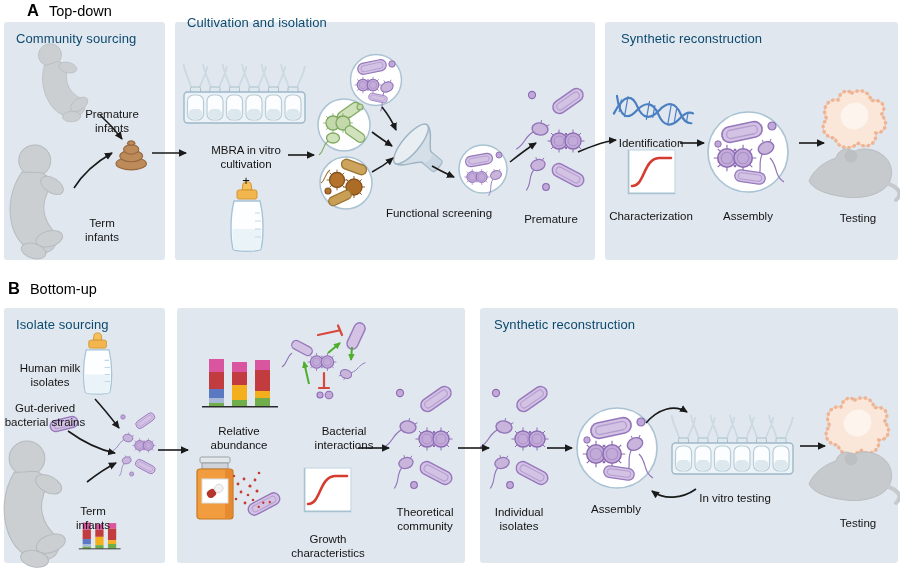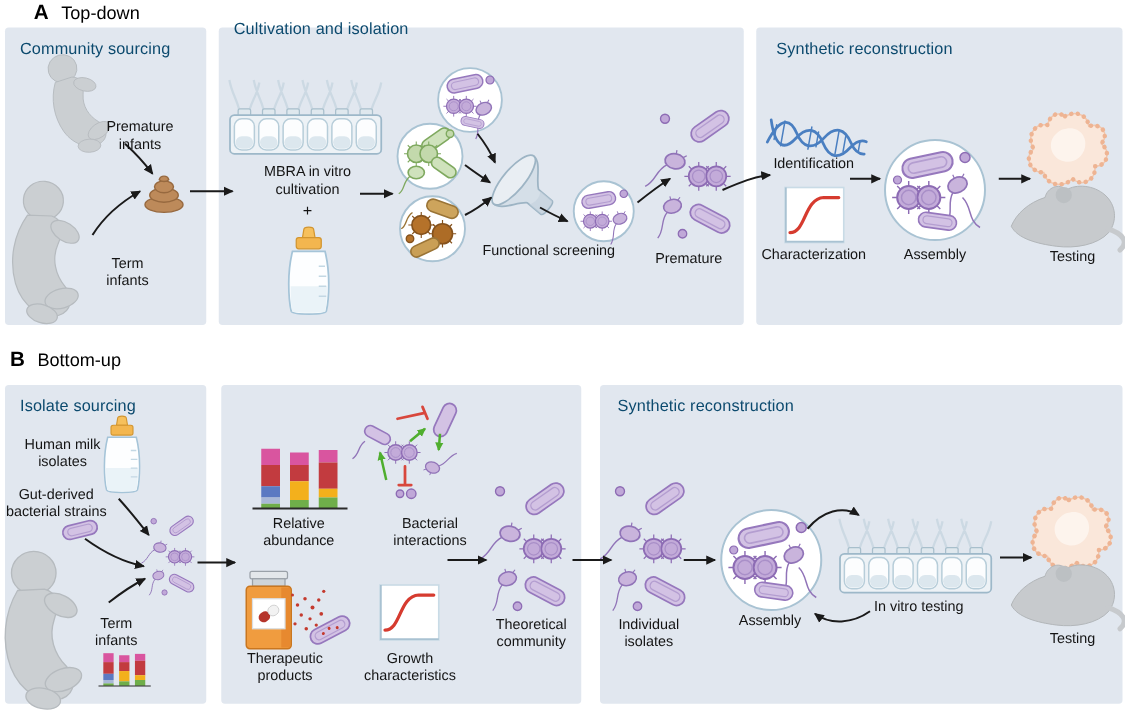--- a/index.html
+++ b/index.html
@@ -3,21 +3,21 @@
 <meta charset="utf-8">
 <style>
   html,body{margin:0;padding:0;background:#fff;}
   .fig{position:relative;width:900px;height:573px;background:#fff;overflow:hidden;
        font-family:"Liberation Sans",sans-serif;}
   .panel{position:absolute;background:#e1e7ef;border-radius:3px;}
   .ptitle{position:absolute;color:#0c4a6e;font-size:13px;letter-spacing:.1px;}
   .seclbl{position:absolute;font-size:14.5px;color:#000;}
   .seclbl b{font-size:16.5px;margin-right:10px;}
   .lbl{position:absolute;font-size:11.5px;color:#141414;text-align:center;
-       white-space:pre-line;line-height:1.25;}
+       white-space:pre-line;line-height:1.25;margin-top:12px;}
   svg.art{position:absolute;left:0;top:0;pointer-events:none;}
 </style>
 </head>
 <body>
 
 <div class="fig">
 
   <div class="seclbl" style="left:8px;top:1px;margin-left:19px;">
     <b>A</b><span>Top-down</span>
   </div>
@@ -388,22 +388,20 @@
   <div class="lbl" style="left:10px;top:349px;width:80px;">Human milk
 isolates</div>
   <div class="lbl" style="left:0px;top:389px;width:90px;">Gut-derived
 bacterial strains</div>
   <div class="lbl" style="left:53px;top:492px;width:80px;">Term
 infants</div>
   <div class="lbl" style="left:294px;top:412px;width:100px;">Bacterial
 interactions</div>
   <div class="lbl" style="left:189px;top:412px;width:100px;">Relative
 abundance</div>
-  <div class="lbl" style="left:178px;top:520px;width:100px;">Therapeutic
-products</div>
   <div class="lbl" style="left:268px;top:520px;width:120px;">Growth
 characteristics</div>
   <div class="lbl" style="left:375px;top:493px;width:100px;">Theoretical
 community</div>
   <div class="lbl" style="left:469px;top:493px;width:100px;">Individual
 isolates</div>
   <div class="lbl" style="left:566px;top:490px;width:100px;">Assembly</div>
   <div class="lbl" style="left:675px;top:479px;width:120px;">In vitro testing</div>
   <div class="lbl" style="left:808px;top:504px;width:100px;">Testing</div>
 </div>

